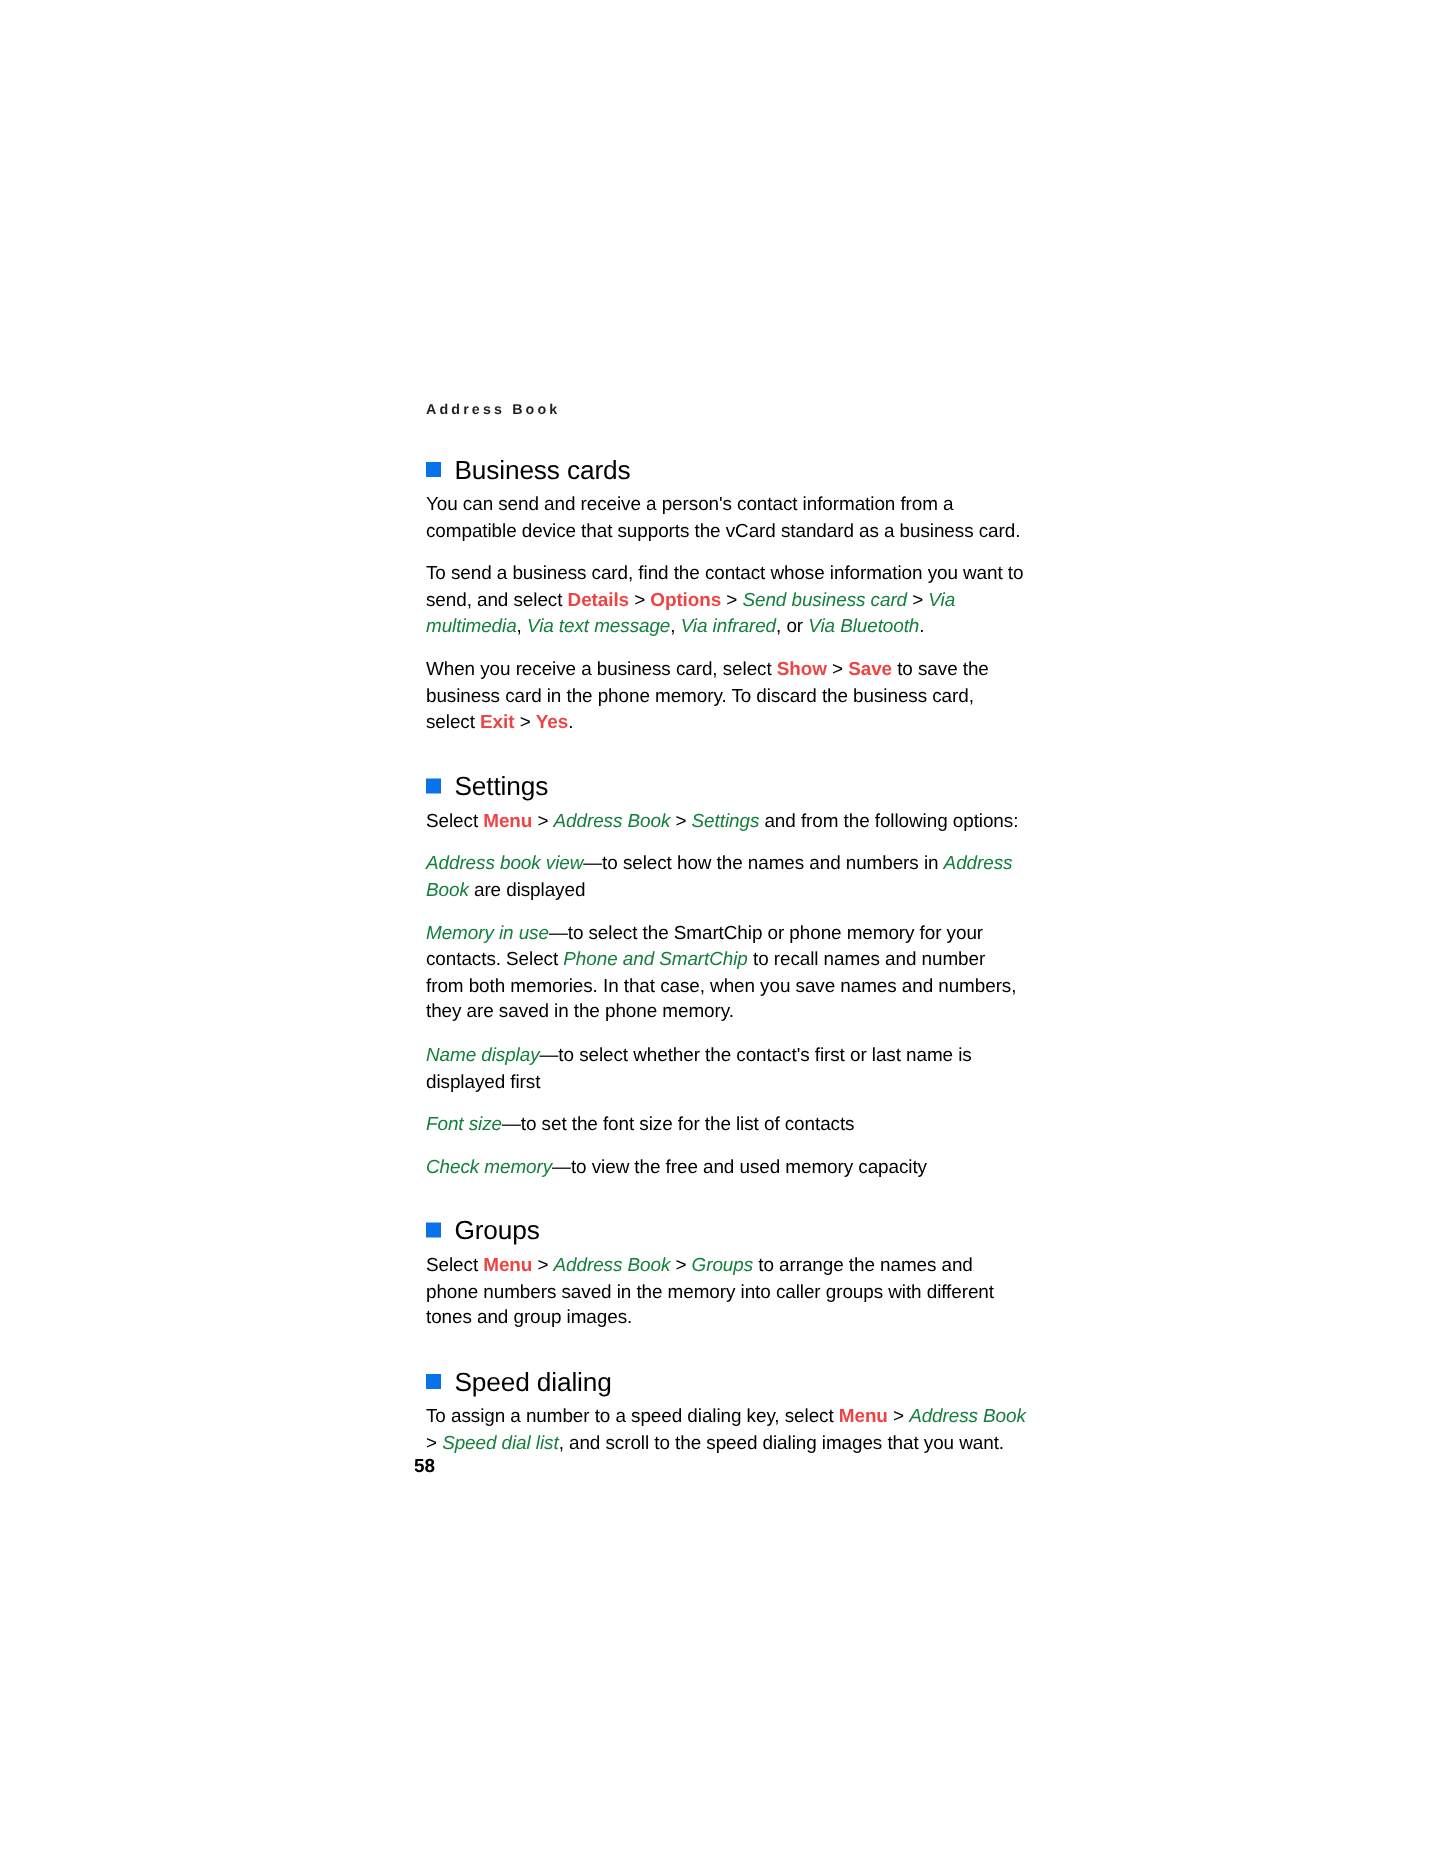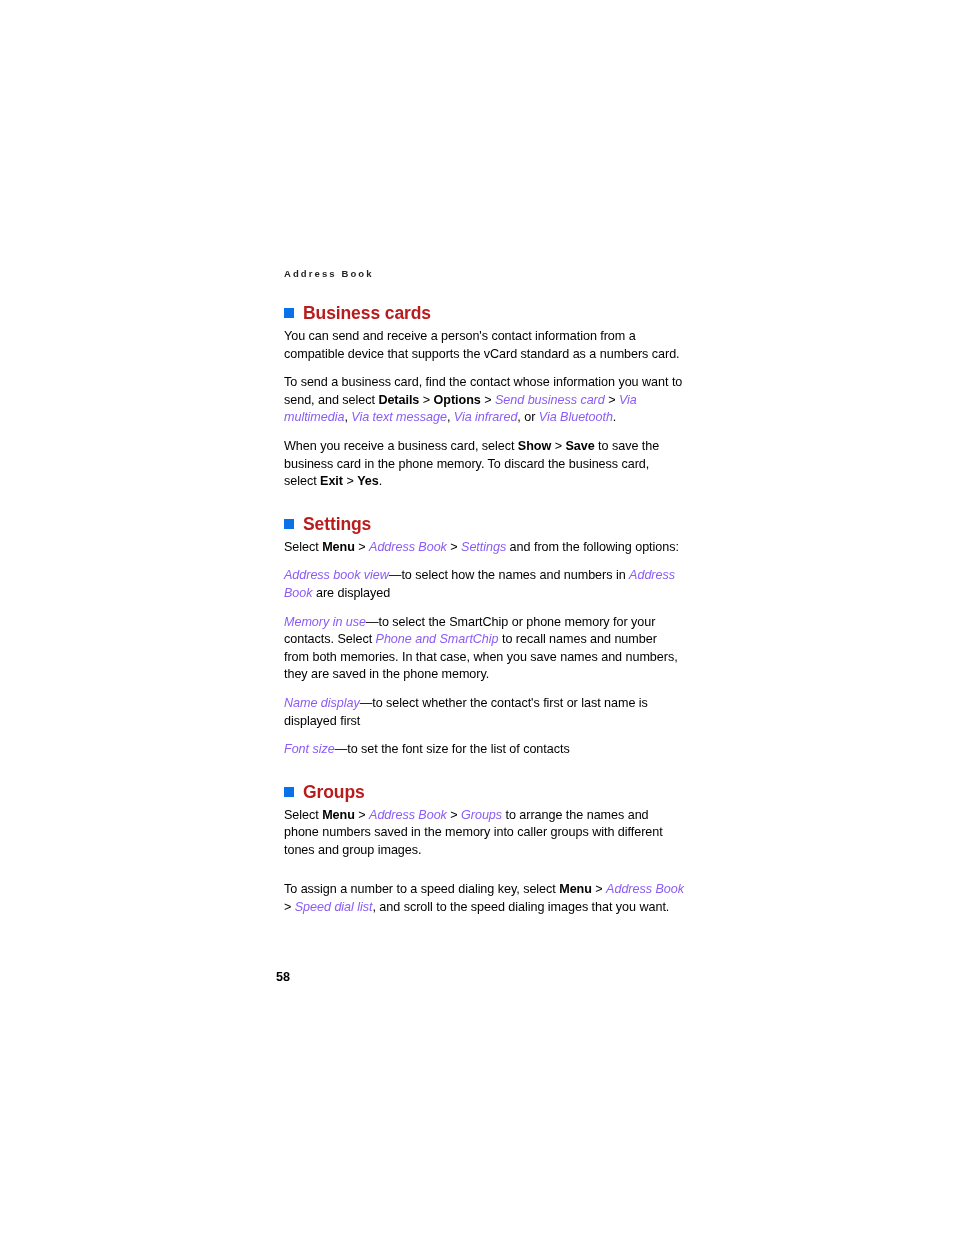--- a/index.html
+++ b/index.html
@@ -35,22 +35,22 @@
   .section {
     margin: 0;
   }
   .section + .section {
     margin-top: 22px;
   }
 
   h2.heading {
     margin: 0 0 4px 0;
     font-size: 17.5px;
-    font-weight: bold;
-    color: #b91c1c;
+    font-weight: normal;
+    color: #000000;
     line-height: 22px;
     display: flex;
     align-items: center;
     letter-spacing: -0.1px;
   }
   h2.heading .sq {
     display: inline-block;
     width: 10px;
     height: 10px;
     background: #0a72e8;
@@ -63,25 +63,25 @@
   p.body {
     margin: 0 0 11px 0;
     font-size: 12.6px;
     line-height: 17.6px;
     color: #000000;
     letter-spacing: -0.05px;
   }
   p.body:last-child { margin-bottom: 0; }
 
   .b {           
-    color: #000000;
+    color: #ef4444;
     font-weight: bold;
   }
   .i {           
-    color: #8b5cf6;
+    color: #15803d;
     font-style: italic;
   }
   .gt {          
     color: #000000;
   }
 
   .pagenum {
     position: absolute;
     left: 276px;
     top: 969px;
@@ -95,41 +95,46 @@
 <body>
 
 <div id="page">
   <div class="running-head">Address Book</div>
   <div id="sections-root">
       <div class="section">
         <h2 class="heading">
           <span class="sq"></span>
           <span>Business cards</span>
         </h2>
-        <p class="body"><span>You can send and receive a person's contact information from a compatible device that supports the vCard standard as a numbers card.</span></p>
+        <p class="body"><span>You can send and receive a person's contact information from a compatible device that supports the vCard standard as a business card.</span></p>
         <p class="body"><span>To send a business card, find the contact whose information you want to send, and select </span><span class="b">Details</span><span class="gt"> &gt; </span><span class="b">Options</span><span class="gt"> &gt; </span><span class="i">Send business card</span><span class="gt"> &gt; </span><span class="i">Via multimedia</span><span>, </span><span class="i">Via text message</span><span>, </span><span class="i">Via infrared</span><span>, or </span><span class="i">Via Bluetooth</span><span>.</span></p>
         <p class="body"><span>When you receive a business card, select </span><span class="b">Show</span><span class="gt"> &gt; </span><span class="b">Save</span><span> to save the business card in the phone memory. To discard the business card, select </span><span class="b">Exit</span><span class="gt"> &gt; </span><span class="b">Yes</span><span>.</span></p>
       </div>
       <div class="section">
         <h2 class="heading">
           <span class="sq"></span>
           <span>Settings</span>
         </h2>
         <p class="body"><span>Select </span><span class="b">Menu</span><span class="gt"> &gt; </span><span class="i">Address Book</span><span class="gt"> &gt; </span><span class="i">Settings</span><span> and from the following options:</span></p>
         <p class="body"><span class="i">Address book view</span><span>—to select how the names and numbers in </span><span class="i">Address Book</span><span> are displayed</span></p>
         <p class="body"><span class="i">Memory in use</span><span>—to select the SmartChip or phone memory for your contacts. Select </span><span class="i">Phone and SmartChip</span><span> to recall names and number from both memories. In that case, when you save names and numbers, they are saved in the phone memory.</span></p>
         <p class="body"><span class="i">Name display</span><span>—to select whether the contact's first or last name is displayed first</span></p>
         <p class="body"><span class="i">Font size</span><span>—to set the font size for the list of contacts</span></p>
+        <p class="body"><span class="i">Check memory</span><span>—to view the free and used memory capacity</span></p>
       </div>
       <div class="section">
         <h2 class="heading">
           <span class="sq"></span>
           <span>Groups</span>
         </h2>
         <p class="body"><span>Select </span><span class="b">Menu</span><span class="gt"> &gt; </span><span class="i">Address Book</span><span class="gt"> &gt; </span><span class="i">Groups</span><span> to arrange the names and phone numbers saved in the memory into caller groups with different tones and group images.</span></p>
       </div>
       <div class="section">
+        <h2 class="heading">
+          <span class="sq"></span>
+          <span>Speed dialing</span>
+        </h2>
         <p class="body"><span>To assign a number to a speed dialing key, select </span><span class="b">Menu</span><span class="gt"> &gt; </span><span class="i">Address Book</span><span class="gt"> &gt; </span><span class="i">Speed dial list</span><span>, and scroll to the speed dialing images that you want.</span></p>
       </div>
     </div>
 </div>
 
 <div class="pagenum">58</div>
 
 </body></html>

